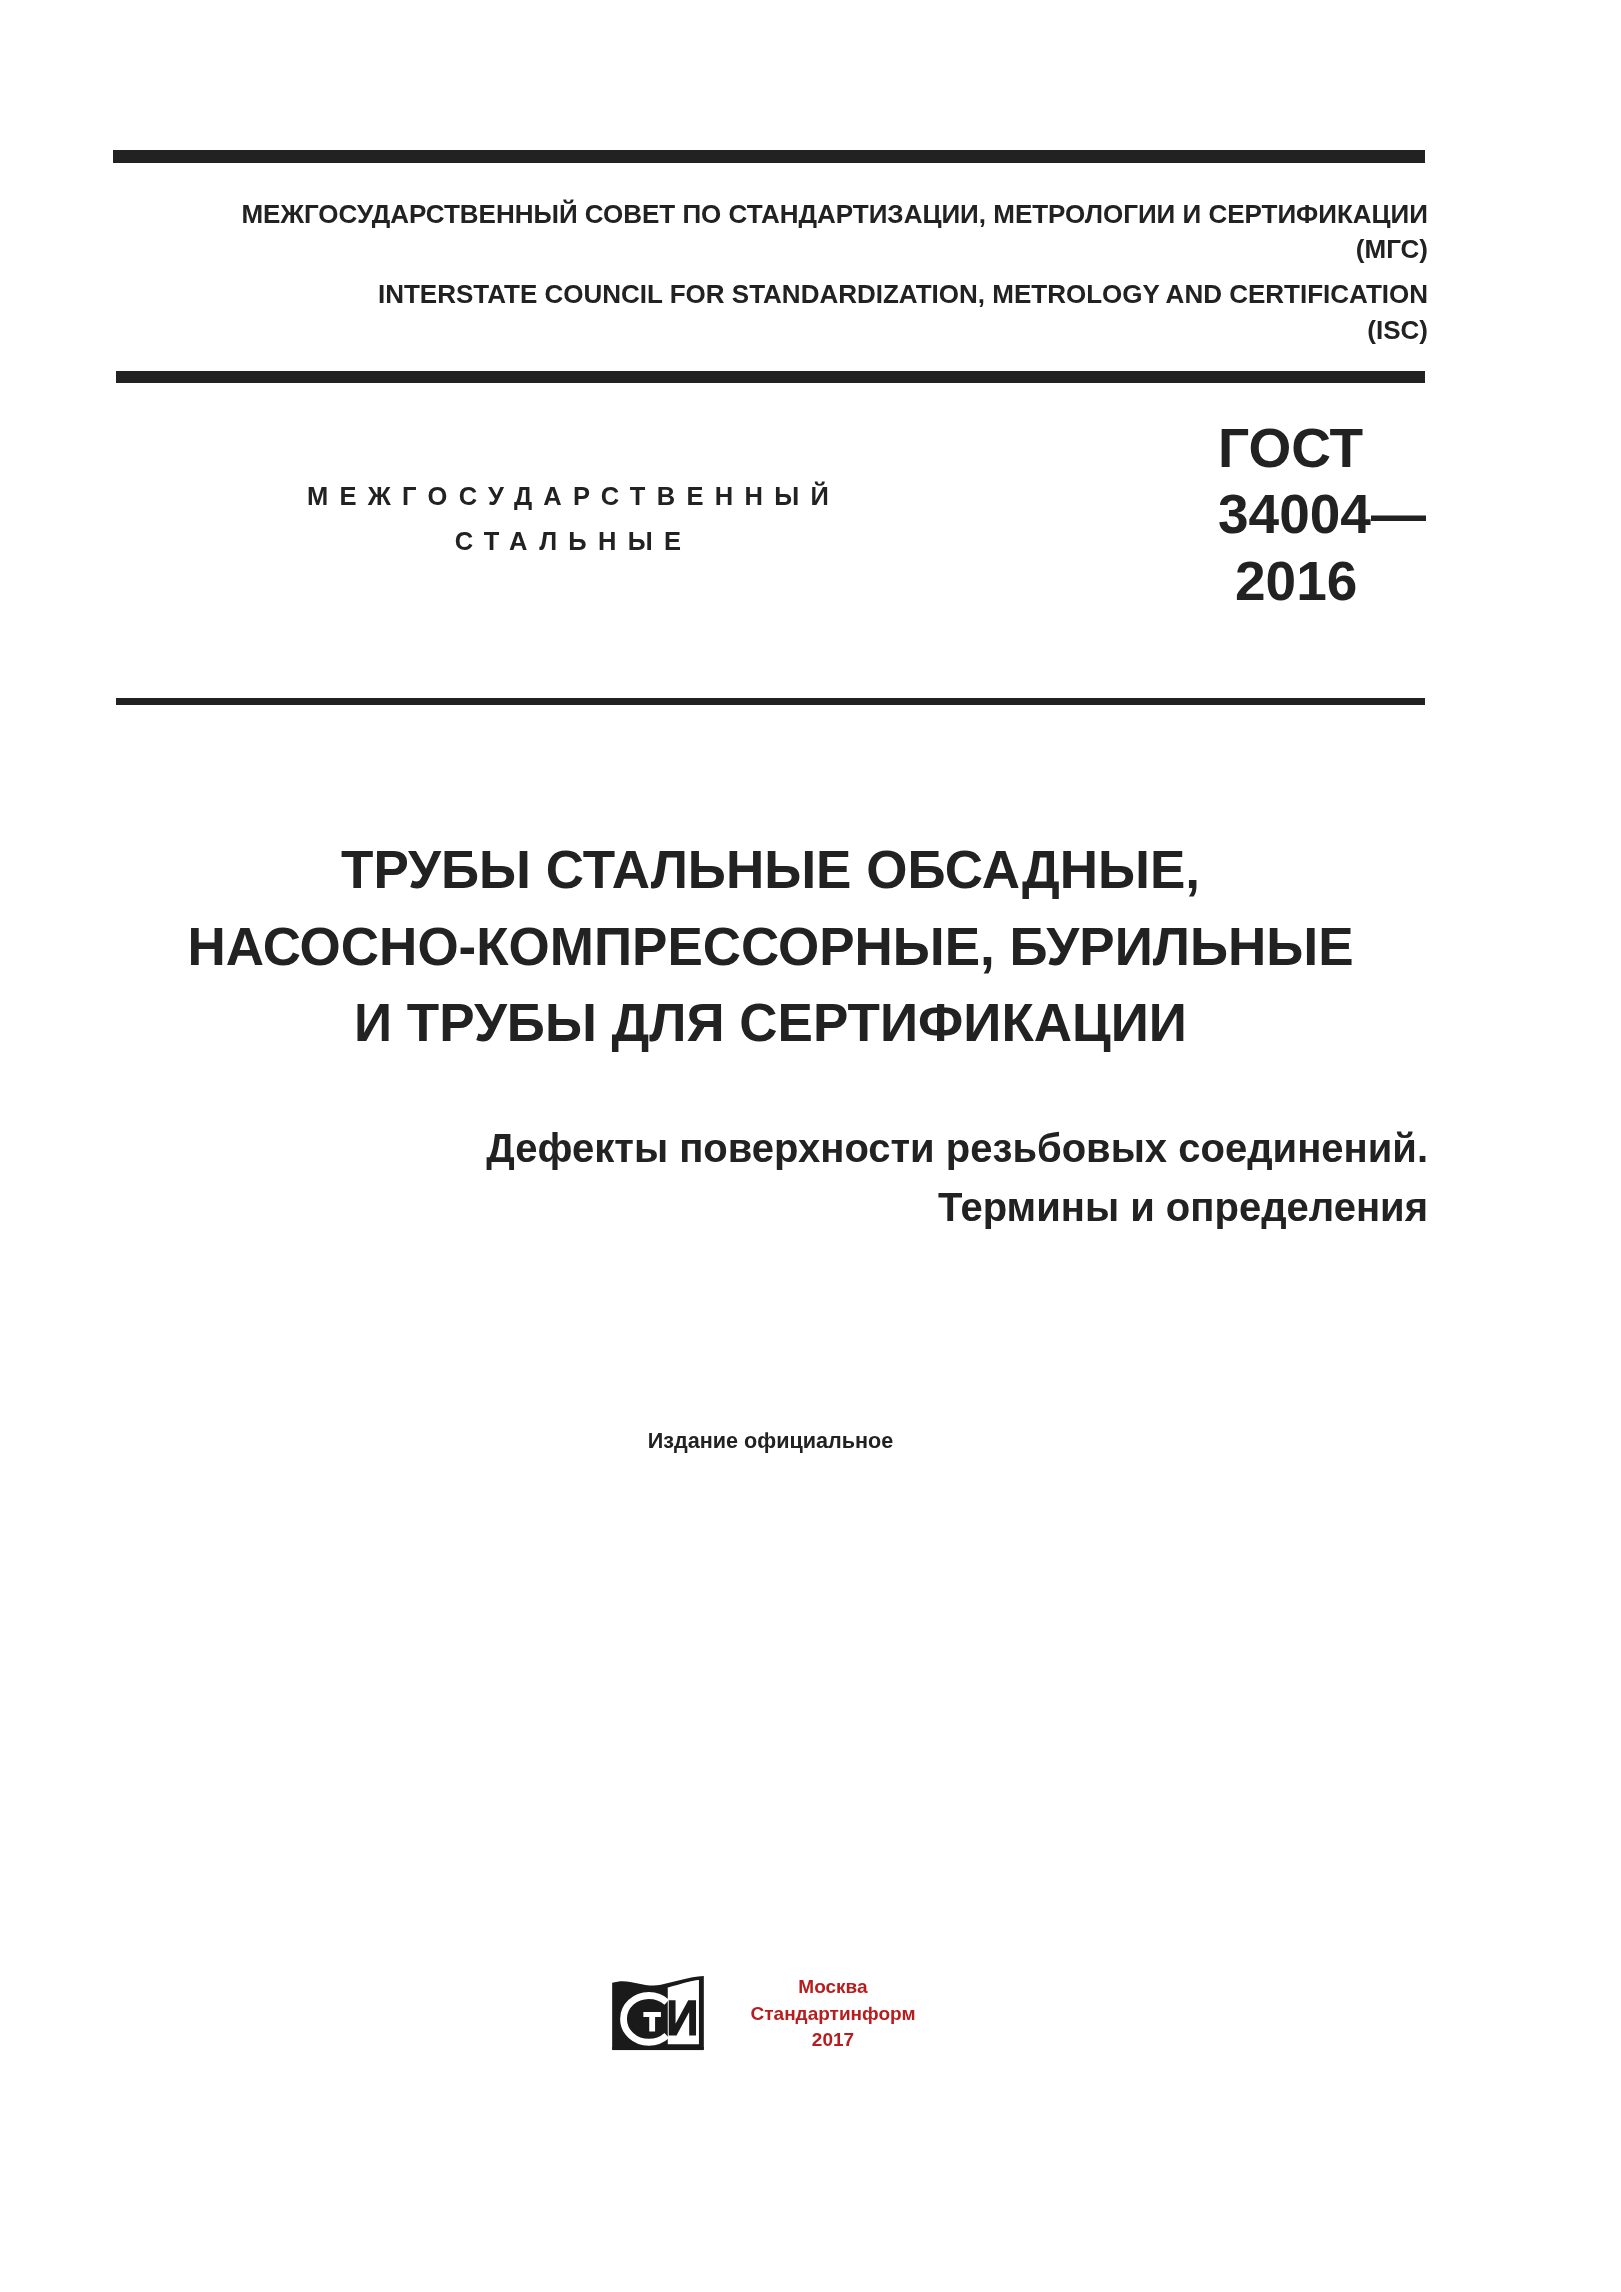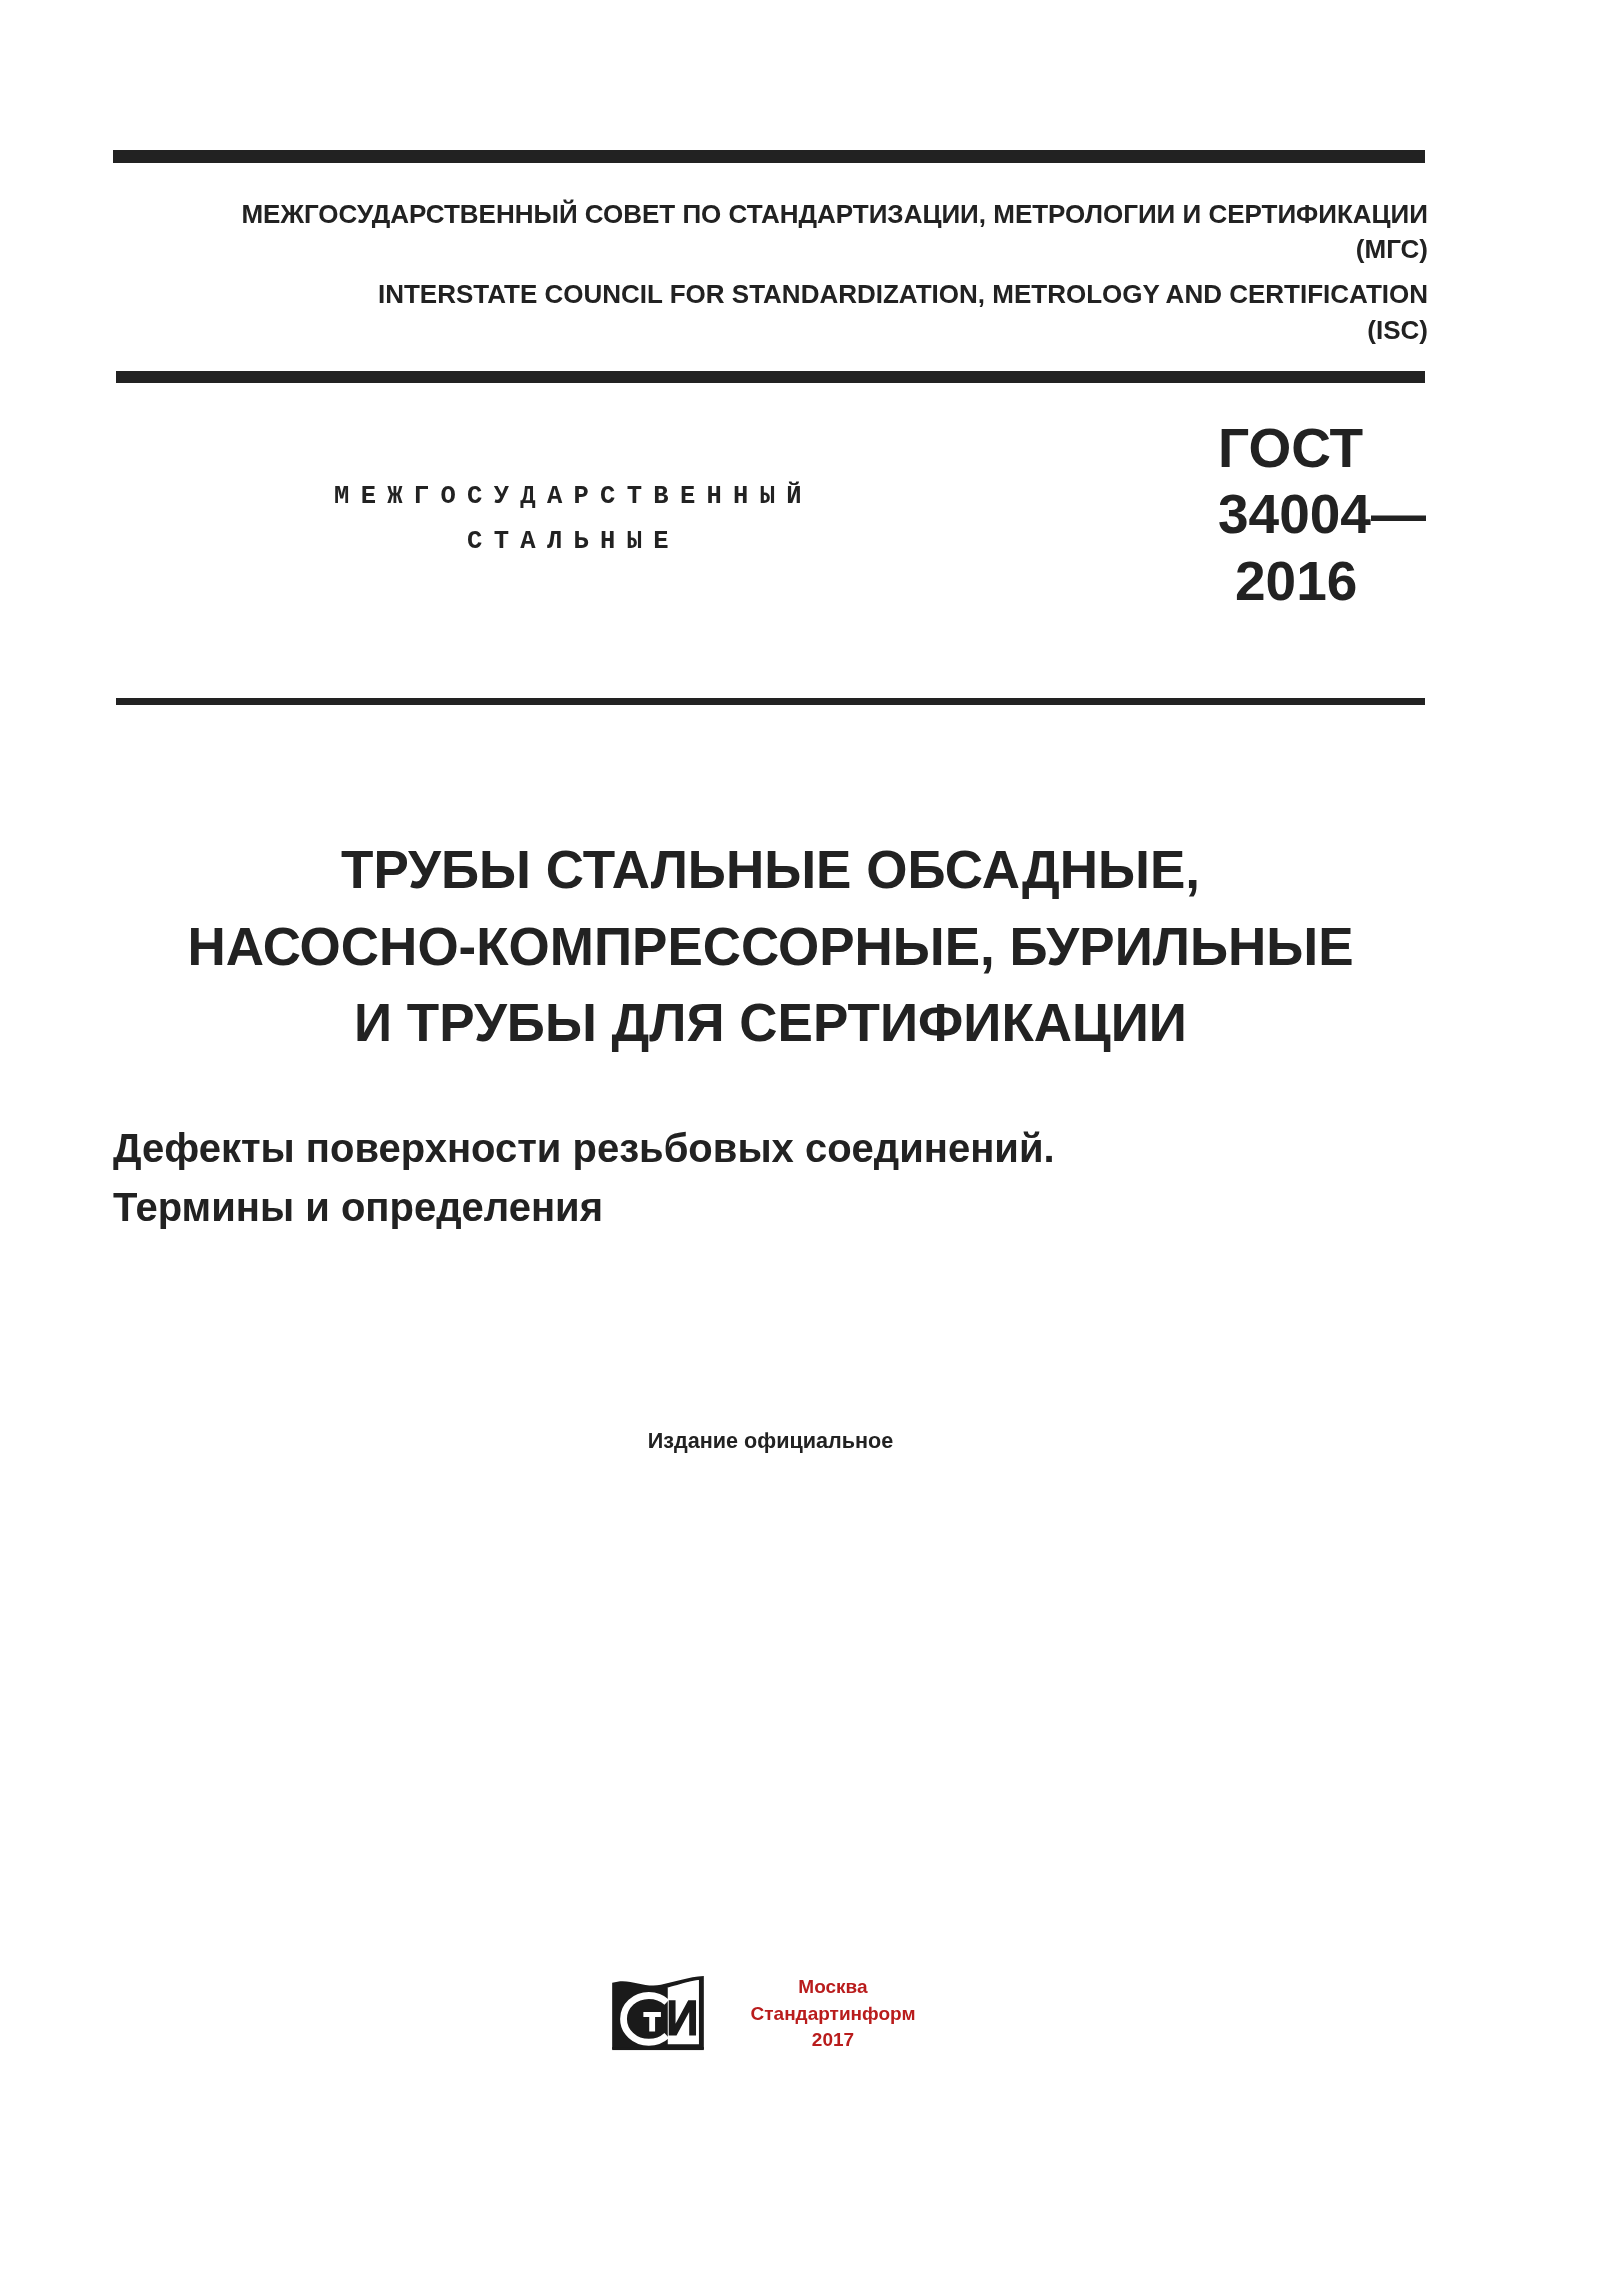--- a/index.html
+++ b/index.html
@@ -41,21 +41,20 @@
     .standard-type {
       position: absolute;
       left: 245px;
       width: 657px;
       text-align: center;
       font-weight: bold;
       font-size: 25.5px;
       letter-spacing: 11.3px;
       line-height: 45px;
       white-space: nowrap;
-      font-family: Liberation Mono, monospace;
     }
     .standard-type-1 { top: 474px; }
     .standard-type-2 { top: 519px; }
 
     .gost {
       position: absolute;
       left: 1218px;
       font-weight: bold;
       font-size: 55px;
       line-height: 67px;
@@ -76,21 +75,21 @@
       white-space: nowrap;
     }
     .title-1 { top: 832px; }
     .title-2 { top: 909px; }
     .title-3 { top: 985px; }
 
     .subtitle {
       position: absolute;
       left: 113px;
       width: 1315px;
-      text-align: left;
+      text-align: right;
       font-weight: bold;
       font-size: 40px;
       line-height: 59px;
       white-space: nowrap;
     }
     .subtitle-1 { top: 1119px; }
     .subtitle-2 { top: 1178px; }
 
     .edition {
       position: absolute;

